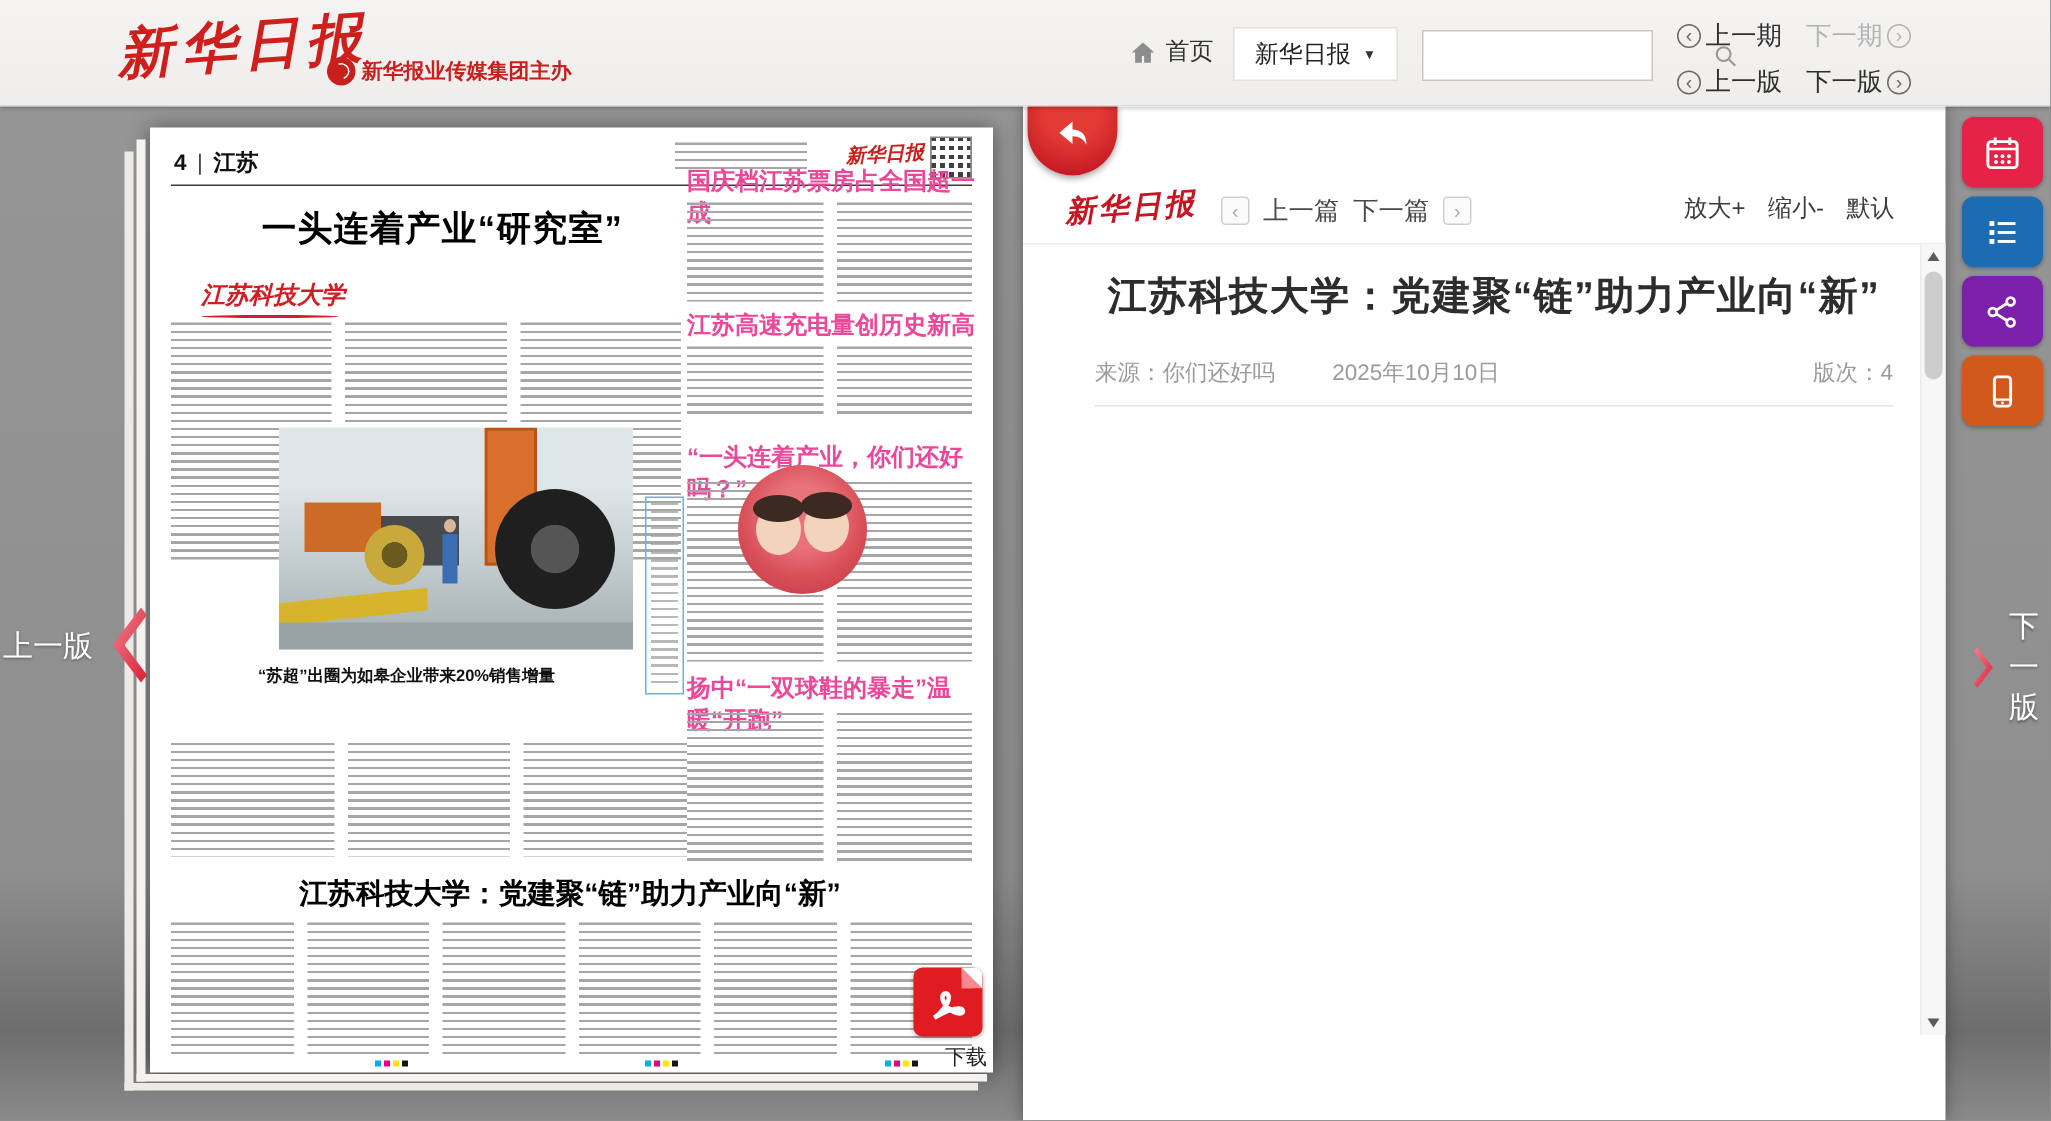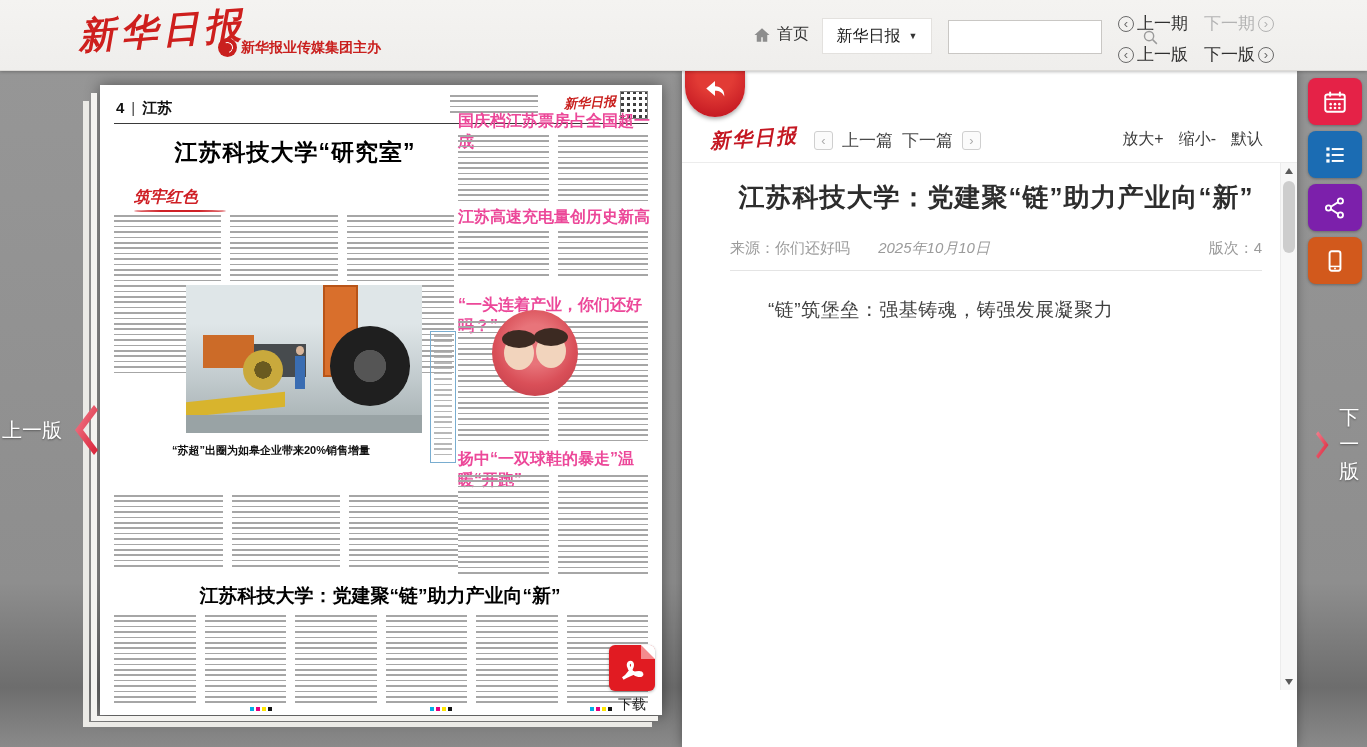--- a/index.html
+++ b/index.html
@@ -59,21 +59,21 @@
   .np-h-bottom{position:absolute;left:60px;top:498px;width:440px;text-align:center;font-size:19px;font-weight:bold;color:#000;cursor:pointer;}
   .np-h-r{position:absolute;font-size:16px;font-weight:bold;color:#ec4899;cursor:pointer;}
   .circle-photo{position:absolute;left:392px;top:225px;width:86px;height:86px;border-radius:50%;background:radial-gradient(circle at 50% 40%,#e8747a 0 30%,#d94f58 60%,#b93844 100%);overflow:hidden;z-index:2;}
   .face{position:absolute;width:30px;height:34px;border-radius:50%;background:#f2d4bd;}
   .f1{left:12px;top:26px;}.f2{left:44px;top:24px;}
   .face::before{content:"";position:absolute;left:-2px;top:-6px;width:34px;height:18px;border-radius:50%;background:#3c2a22;}
   .cmyk{position:absolute;top:622px;display:flex;gap:2px;}
   .cmyk b{width:4px;height:4px;display:block;}
   .c1{background:#00aee6;}.c2{background:#e6007e;}.c3{background:#ffe600;}.c4{background:#161616;}
   
-  .dl{position:absolute;left:506px;top:560px;width:52px;text-align:center;cursor:pointer;z-index:6;}
+  .dl{position:absolute;left:506px;top:560px;width:52px;text-align:right;cursor:pointer;z-index:6;}
   .dl-icon{width:46px;height:46px;margin:0 auto;background:#e11b22;border-radius:6px;position:relative;box-shadow:0 1px 3px rgba(0,0,0,.3);}
   .dl-icon::after{content:"";position:absolute;right:0;top:0;border:7px solid #fff;border-left-color:#f48a8d;border-bottom-color:#f48a8d;border-radius:0 6px 0 0;}
   .dl-label{margin-top:5px;font-size:14px;color:#222;}
   
   .edge{position:absolute;top:404px;z-index:20;display:flex;align-items:center;gap:8px;color:#fff;font-size:20px;cursor:pointer;text-shadow:0 1px 2px rgba(0,0,0,.4);}
   .edge-left{left:2px;}
   .edge-right{left:1316px;}
   
   .reader{position:absolute;left:682px;top:70px;width:615px;height:677px;background:#fff;box-shadow:0 0 10px rgba(0,0,0,.35);z-index:10;}
   .back-badge{position:absolute;left:3px;top:0;width:60px;height:47px;border-radius:0 0 32px 32px;background:radial-gradient(circle at 50% 10%,#e23b35 0 35%,#c01420 90%);display:flex;align-items:flex-start;justify-content:center;cursor:pointer;box-shadow:0 2px 4px rgba(0,0,0,.35);}
@@ -81,21 +81,21 @@
   .reader-logo{position:absolute;left:28px;top:8px;font-family:"DejaVu Serif",serif;font-style:italic;font-weight:bold;font-size:20px;color:#c41722;transform:rotate(-4deg);letter-spacing:2px;}
   .art-nav{position:absolute;left:132px;top:12px;display:flex;align-items:center;gap:9px;font-size:17px;color:#4a4a4a;}
   .bracket{width:17px;height:17px;border:1px solid #cfcfcf;border-radius:3px;color:#ababab;display:inline-flex;align-items:center;justify-content:center;font-size:13px;cursor:pointer;background:#fbfbfb;}
   .art-nav span[data-interactable="true"]{cursor:pointer;}
   .zoom-ctl{position:absolute;right:34px;top:12px;display:flex;gap:15px;font-size:16px;color:#3c3c3c;}
   .zoom-ctl span{cursor:pointer;}
   .reader-divider{position:absolute;left:0;right:0;top:92px;border-top:1px solid #ececec;}
   .content{position:absolute;left:48px;top:92px;width:532px;}
   .a-title{margin-top:18px;text-align:center;font-size:26px;font-weight:bold;color:#2d2d2d;letter-spacing:1px;}
   .a-meta{margin-top:24px;display:flex;justify-content:space-between;font-size:15px;color:#9b9b9b;}
-  .a-meta .dt{margin-left:24px;font-style:italic;}
+  .a-meta .dt{margin-left:34px;}
   .a-hr{margin-top:12px;border-top:1px solid #e4e4e4;}
   .a-p{margin:20px 0 0 0;font-size:19px;line-height:37px;color:#3f3f3f;text-indent:2em;text-align:justify;letter-spacing:.5px;}
   .a-link{text-decoration:underline;cursor:pointer;color:#3f3f3f;}
   
   .sbar{position:absolute;right:0;top:93px;width:16px;height:527px;background:#f7f7f7;border-left:1px solid #ececec;}
   .sarrow{position:absolute;left:0;width:16px;height:16px;display:flex;align-items:center;justify-content:center;cursor:pointer;}
   .up{top:0;}.down{bottom:0;}
   .tri-up{width:0;height:0;border-left:4px solid transparent;border-right:4px solid transparent;border-bottom:6px solid #5a5a5a;}
   .tri-down{width:0;height:0;border-left:4px solid transparent;border-right:4px solid transparent;border-top:6px solid #5a5a5a;}
   .thumb{position:absolute;left:2px;top:18px;width:12px;height:72px;border-radius:6px;background:#cdcdcd;cursor:pointer;}
@@ -165,22 +165,22 @@
     <div class="stk stk4" data-interactable="false"></div>
 
     <div class="np-pageno" data-interactable="false">
       <span>4</span><span class="sep">|</span><span>江苏</span>
     </div>
     <div class="np-rule" data-interactable="false"></div>
     <div class="np-datelines tx" data-interactable="false"></div>
     <div class="np-minimast" data-interactable="false">新华日报</div>
     <div class="np-qr" data-interactable="false"></div>
 
-    <div class="np-h-main" data-interactable="true">江苏科技大学“研究室”</div>
-    <div class="np-badge" data-interactable="false">筑牢红色</div>
+    <div class="np-h-main" data-interactable="true">一头连着产业“研究室”</div>
+    <div class="np-badge" data-interactable="false">江苏科技大学</div>
 
     <div class="cols" style="left:14px;top:130px;width:340px;height:158px;" data-interactable="false">
       <i class="tx"></i>
         <i class="tx"></i>
         <i class="tx"></i>
     </div>
 
     <div class="photo" data-interactable="false">
       <div class="ph-gantry"></div>
         <div class="ph-tire"></div>
@@ -316,21 +316,20 @@
     <div class="content" data-interactable="false">
       <div class="a-title" data-interactable="false">江苏科技大学：党建聚“链”助力产业向“新”</div>
       <div class="a-meta" data-interactable="false">
         <span data-interactable="false">
           <span data-interactable="false">来源：你们还好吗</span>
           <span class="dt" data-interactable="false">2025年10月10日</span>
         </span>
         <span data-interactable="false">版次：4</span>
       </div>
       <div class="a-hr" data-interactable="false"></div>
-      <p class="a-p" data-interactable="false">“链”筑堡垒：强基铸魂，铸强发展凝聚力</p>
 
     </div>
 
     <div class="sbar" data-interactable="true">
       <span class="sarrow up" data-interactable="true">
           <span class="tri-up"></span>
         </span>
       <span class="thumb" data-interactable="true"></span>
       <span class="sarrow down" data-interactable="true">
           <span class="tri-down"></span>

